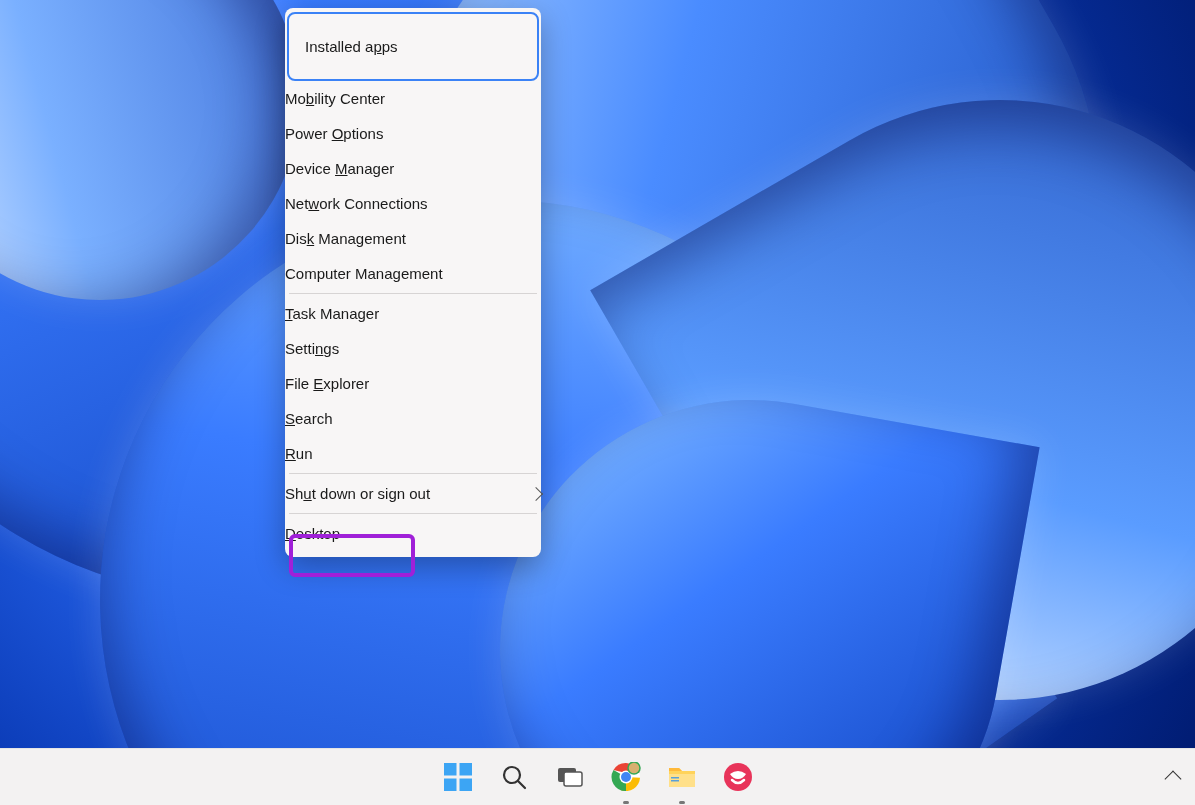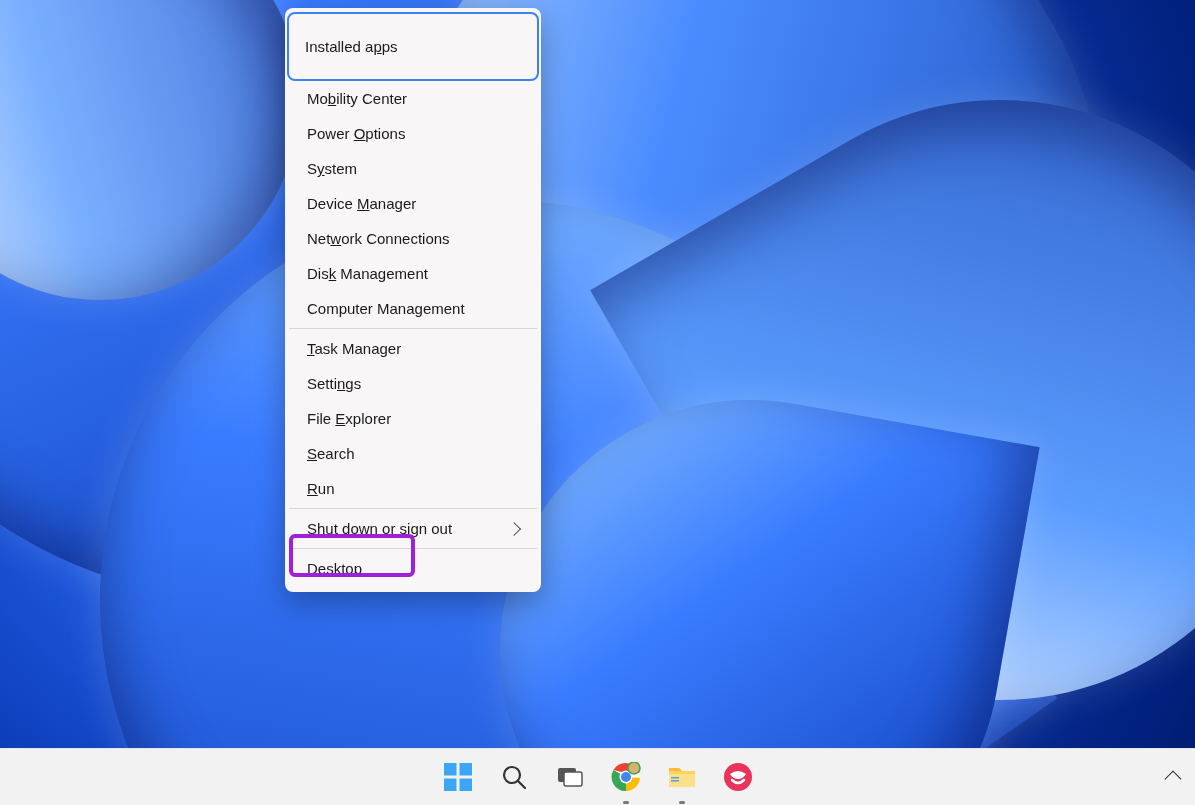--- a/index.html
+++ b/index.html
@@ -34,21 +34,21 @@
     left: 285px;
     width: 256px;
     background: #f8f6f6;
     border-radius: 8px;
     box-shadow: 0 10px 30px rgba(0,0,0,0.30);
     padding: 4px 0 6px 0;
     font-size: 15px;
     color: #1a1a1a;
   }
   .menu-item {
-    padding: 9px 22px;
+    padding: 9px 0;
     cursor: default;
     position: relative;
     display: flex;
     align-items: center;
     justify-content: space-between;
   }
   .menu-item .label { white-space: nowrap; }
   .menu-item u { text-decoration: underline; }
   .menu-item.selected-frame {
     border: 2px solid #3b82f6;
@@ -156,23 +156,20 @@
 
   <div class="context-menu" id="context-menu">
       <div class="menu-item selected-frame">
         <span class="label">Installed a<u>p</u>ps</span>
       </div>
       <div class="menu-item">
         <span class="label">Mo<u>b</u>ility Center</span>
       </div>
       <div class="menu-item">
         <span class="label">Power <u>O</u>ptions</span>
-      </div>
-      <div class="menu-item">
-        <span class="label">S<u>y</u>stem</span>
       </div>
       <div class="menu-item">
         <span class="label">Device <u>M</u>anager</span>
       </div>
       <div class="menu-item">
         <span class="label">Net<u>w</u>ork Connections</span>
       </div>
       <div class="menu-item">
         <span class="label">Dis<u>k</u> Management</span>
       </div>

